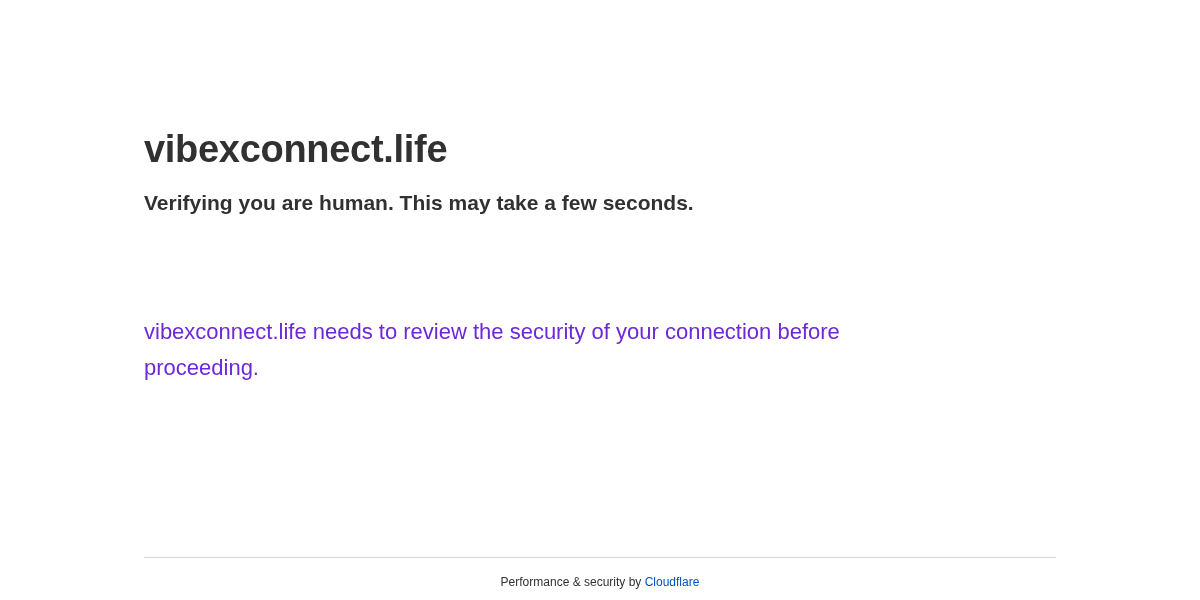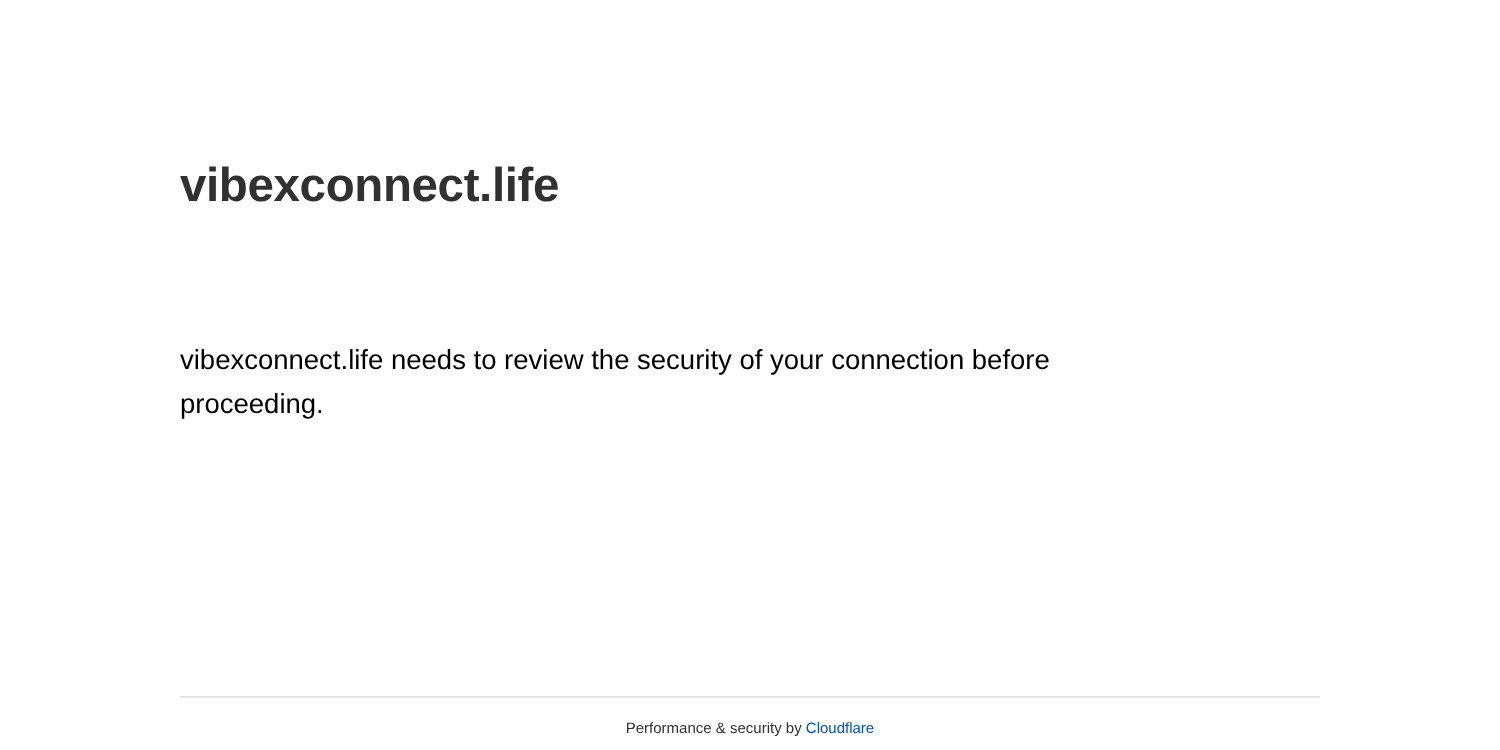--- a/index.html
+++ b/index.html
@@ -49,21 +49,21 @@
   .spinner-area {
     height: 72px;
   }
 
   .body-text {
     margin: 0;
     padding-top: 26px;
     font-size: 22px;
     line-height: 1.62;
     font-weight: 400;
-    color: #000000;
+    color: #6d28d9;
     max-width: 800px;
   }
 
   .footer {
     position: absolute;
     left: 144px;
     top: 557px;
     width: 912px;
     border-top: 1px solid #d7d7d7;
     padding-top: 12px;
@@ -101,20 +101,21 @@
 </style>
 </head>
 <body>
 
 <div class="page">
 
   <div class="content">
 
     <h1 class="domain-title">vibexconnect.life</h1>
 
+    <h2 class="subtitle">Verifying you are human. This may take a few seconds.</h2>
 
     <div class="spinner-area"></div>
 
     <p class="body-text">vibexconnect.life needs to review the security of your connection before proceeding.</p>
 
   </div>
 
   <div class="footer">
     <div class="perf-line">
       <span>Performance &amp; security by </span><a class="perf-link" href="#">Cloudflare</a>

